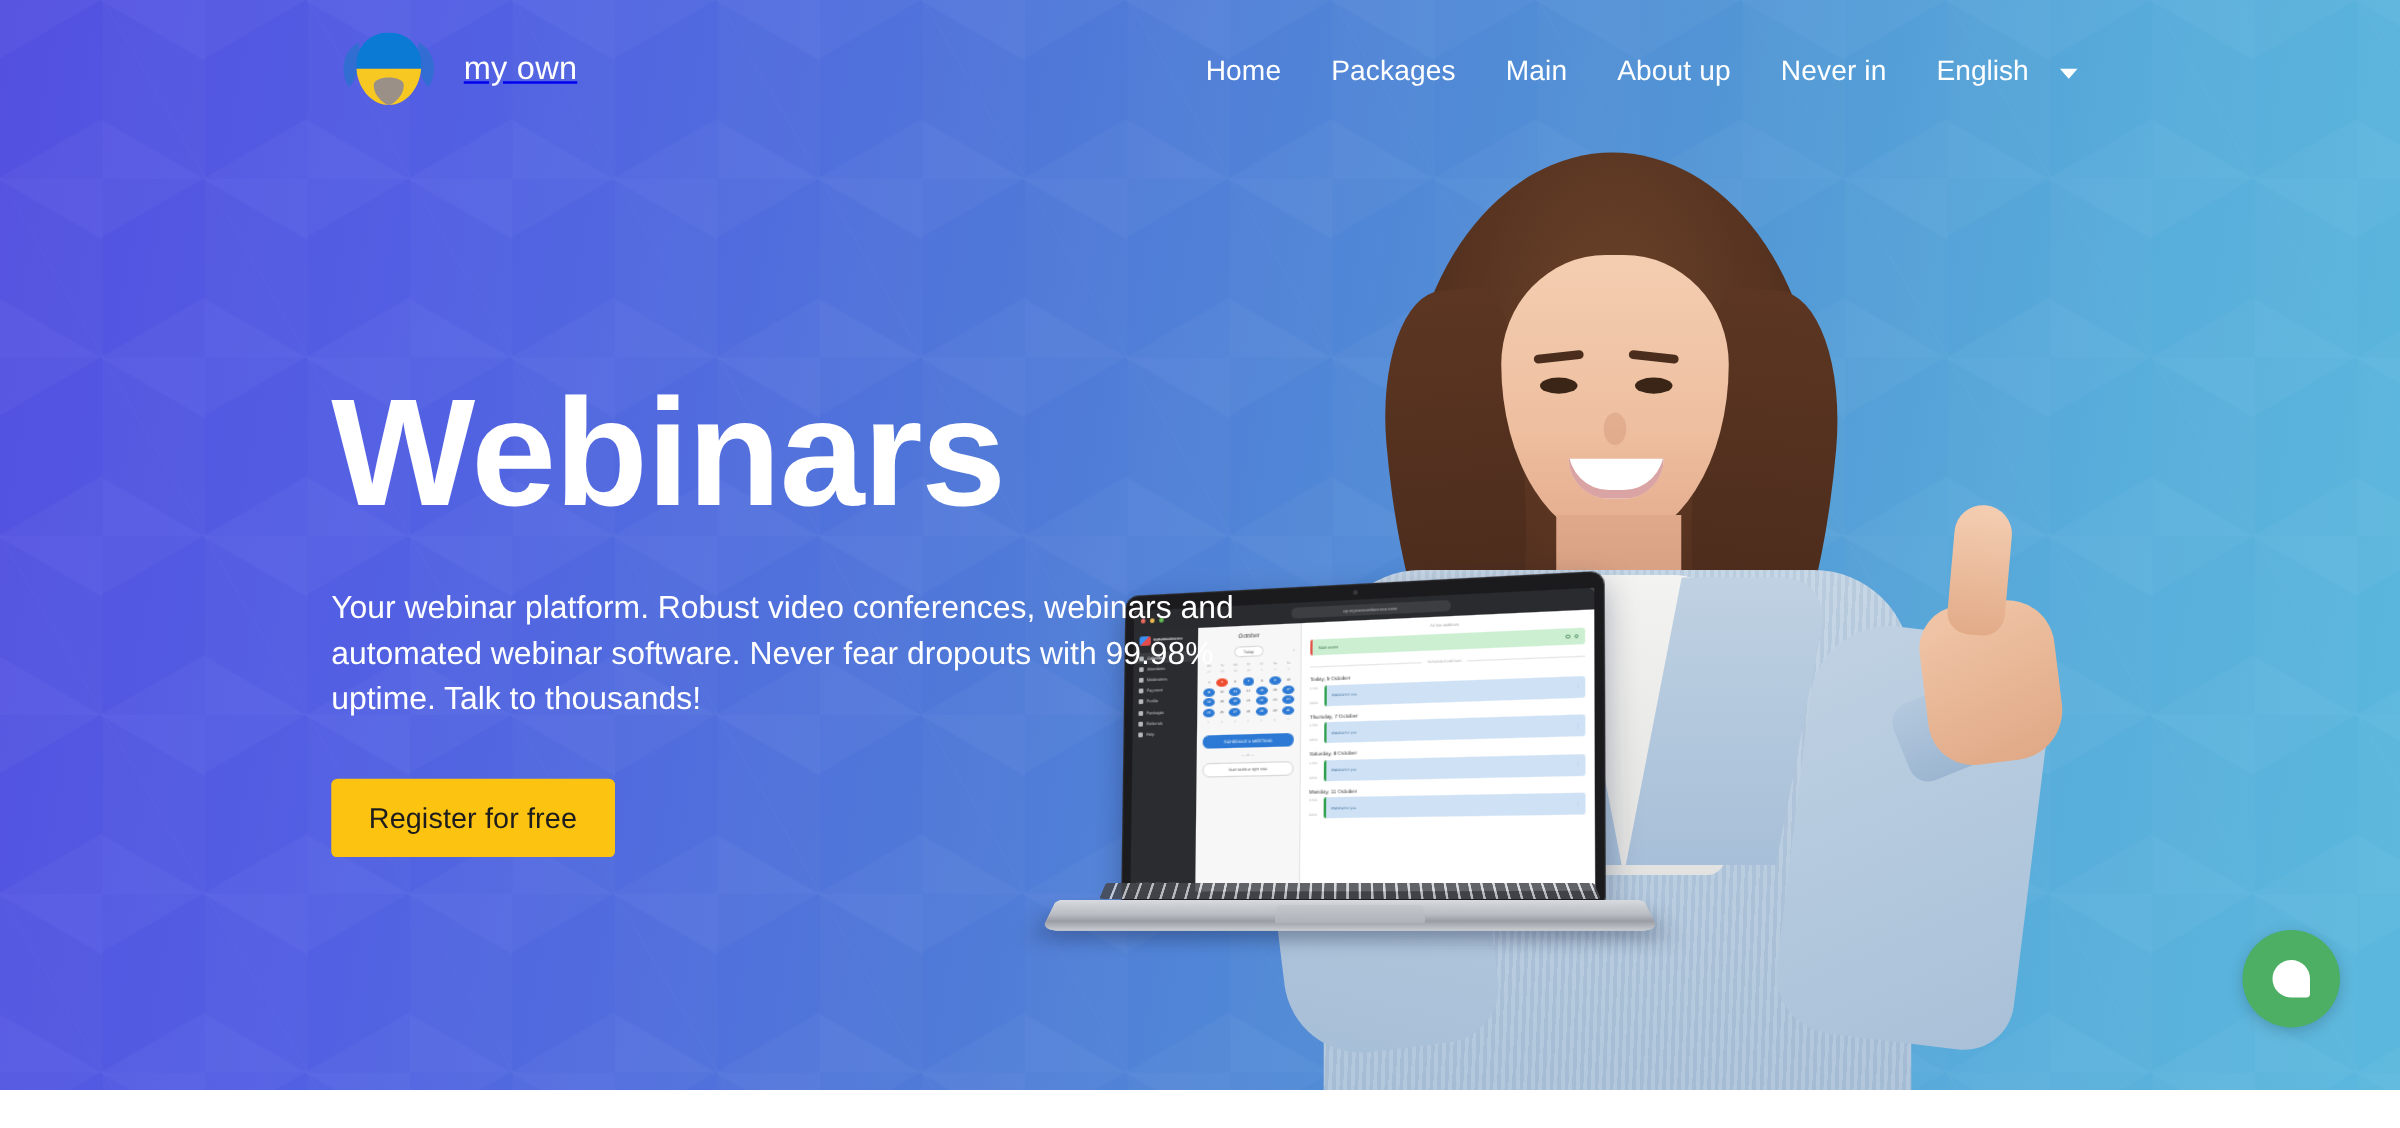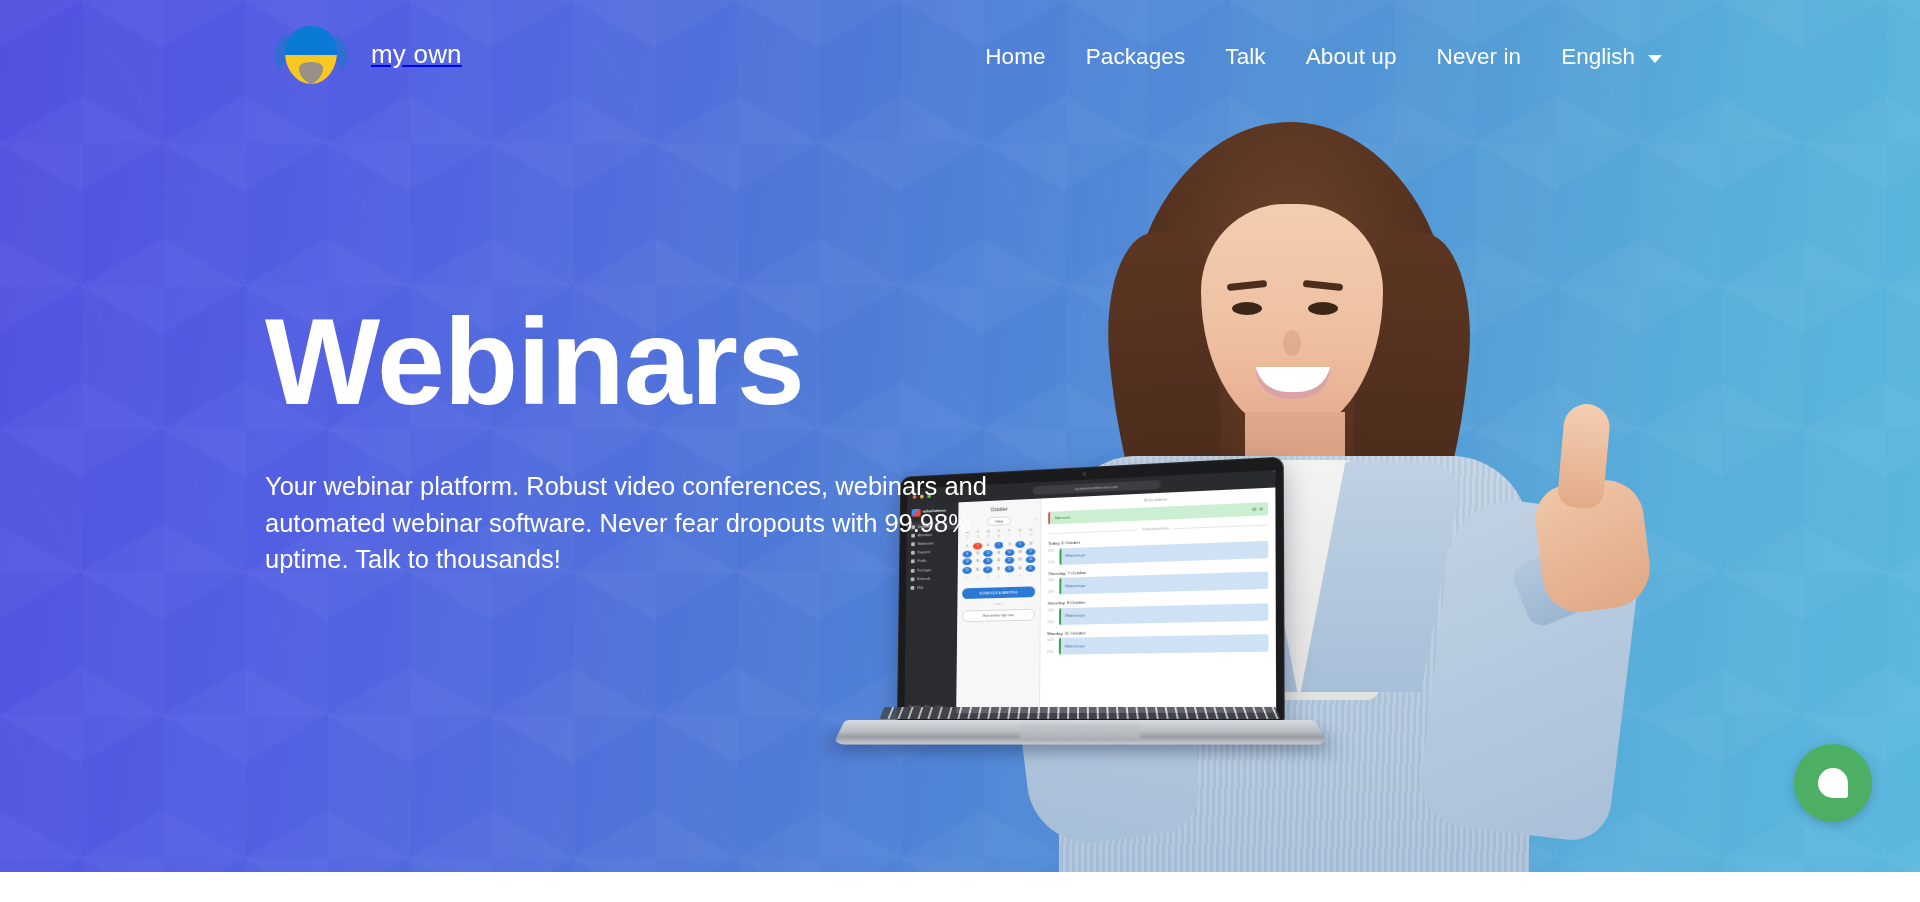--- a/index.html
+++ b/index.html
@@ -34,21 +34,21 @@
   .brand-mark { width:92px; height:62px; position:relative; }
   .brand-words { display:flex; flex-direction:column; line-height:1; color:#fff; }
   .brand-words .b1 { font-size:26px; font-weight:300; letter-spacing:.2px; margin-bottom:3px; }
   .brand-words .b2 { font-size:30px; font-weight:300; letter-spacing:2.6px; }
 
   .nav { position:absolute; right:238px; top:44px; display:flex; align-items:center; gap:0; }
   .nav a {
     color:#ffffff; text-decoration:none; font-size:22.5px; font-weight:400;
     padding:0 20px; white-space:nowrap; letter-spacing:.1px;
   }
-  .nav .lang { display:flex; align-items:center; gap:13px; padding:0 20px; color:#fff; font-size:22.5px; }
+  .nav .lang { display:flex; align-items:center; gap:25px; padding:0 20px; color:#fff; font-size:22.5px; }
   .caret { width:0; height:0; border-left:7px solid transparent; border-right:7px solid transparent;
            border-top:8px solid #fff; display:inline-block; margin-top:4px; }
 
   
   .hero-copy { position:absolute; left:265px; top:300px; width:800px; z-index:30; }
   .hero-title { color:#fff; font-size:122px; font-weight:700; line-height:1.02; letter-spacing:-1px; }
   .hero-sub { color:#fff; font-size:25.5px; font-weight:400; line-height:1.42; margin-top:44px; width:790px; }
   .cta {
     display:inline-block; margin-top:46px; background:#fcc310; color:#1d1d1d;
     font-size:23px; font-weight:400; padding:18px 30px; border:none; border-radius:5px;
@@ -240,33 +240,34 @@
         </svg>
       </span>
       <span class="brand-words">
         <span class="b1">my own</span>
       </span>
     </a>
 
     <nav class="nav">
       <a href="#">Home</a>
       <a href="#">Packages</a>
-      <a href="#">Talk</a>
+      <a href="#">Main</a>
       <a href="#">About up</a>
       <a href="#">Never in</a>
       <div class="lang">
         <span>English</span>
         <span class="caret"></span>
       </div>
     </nav>
   </div>
 
   <div class="hero-copy">
     <h1 class="hero-title">Webinars</h1>
     <p class="hero-sub">Your webinar platform. Robust video conferences, webinars and automated webinar software. Never fear dropouts with 99.98% uptime. Talk to thousands!</p>
+    <button class="cta">Register for free</button>
   </div>
 
   <div class="photo">
     <div class="hair"></div>
     <div class="hair-l"></div>
     <div class="hair-r"></div>
     <div class="face"></div>
     <div class="brow l"></div>
     <div class="brow r"></div>
     <div class="eye l"></div>

